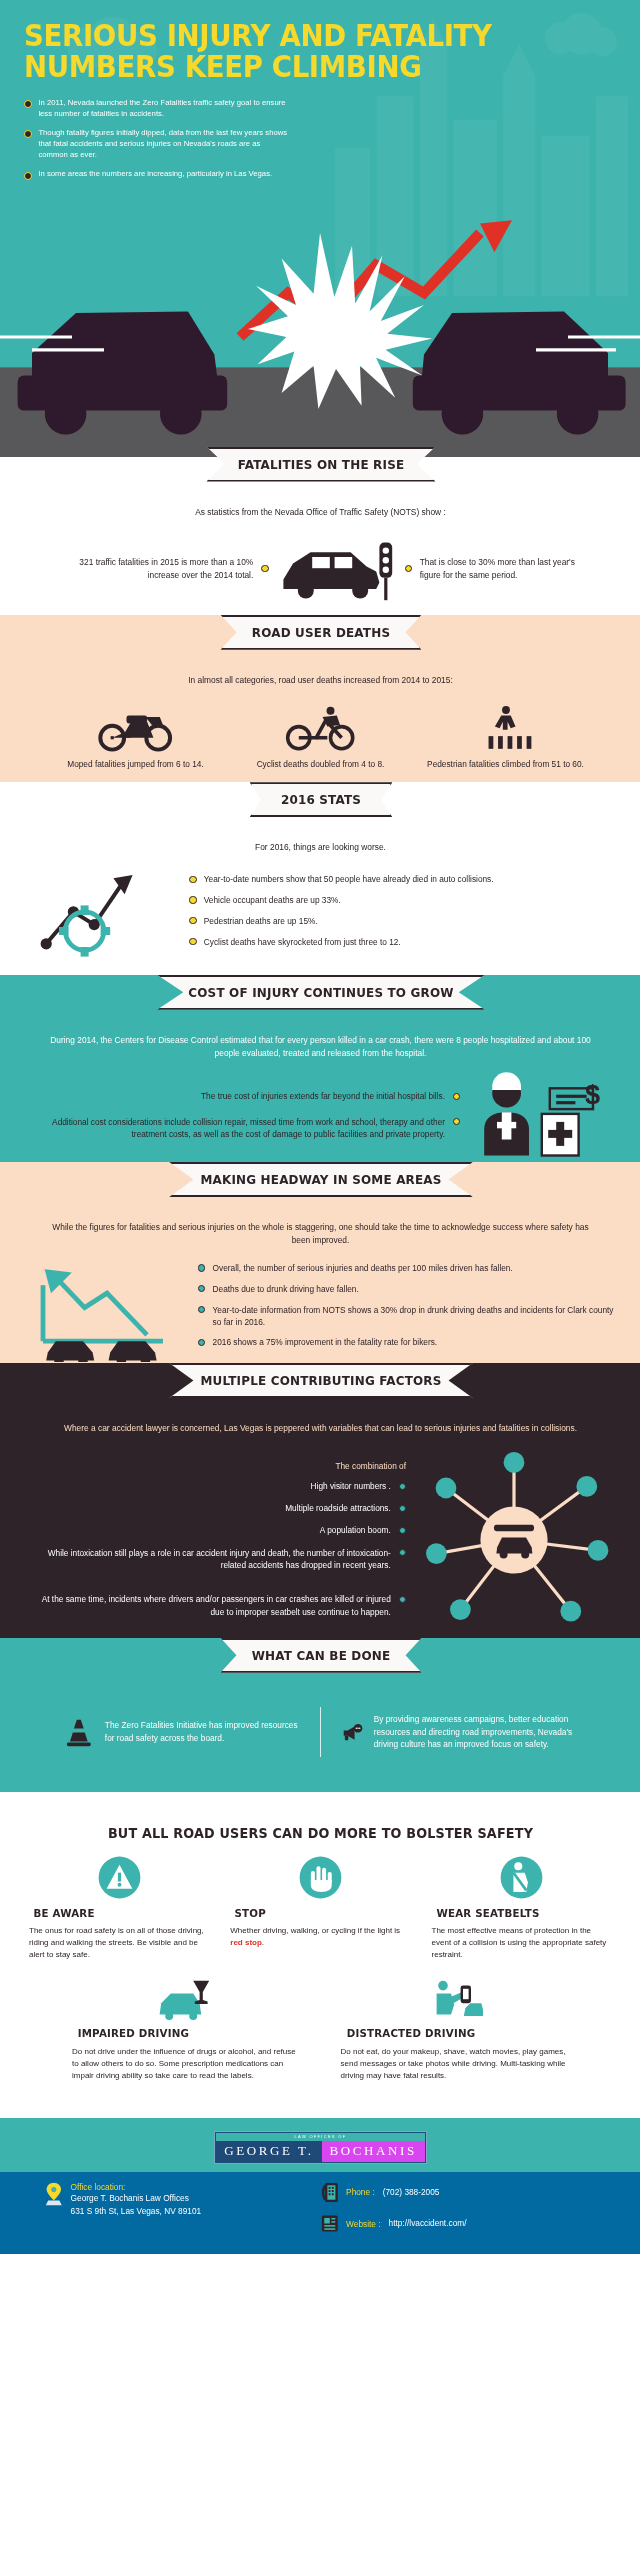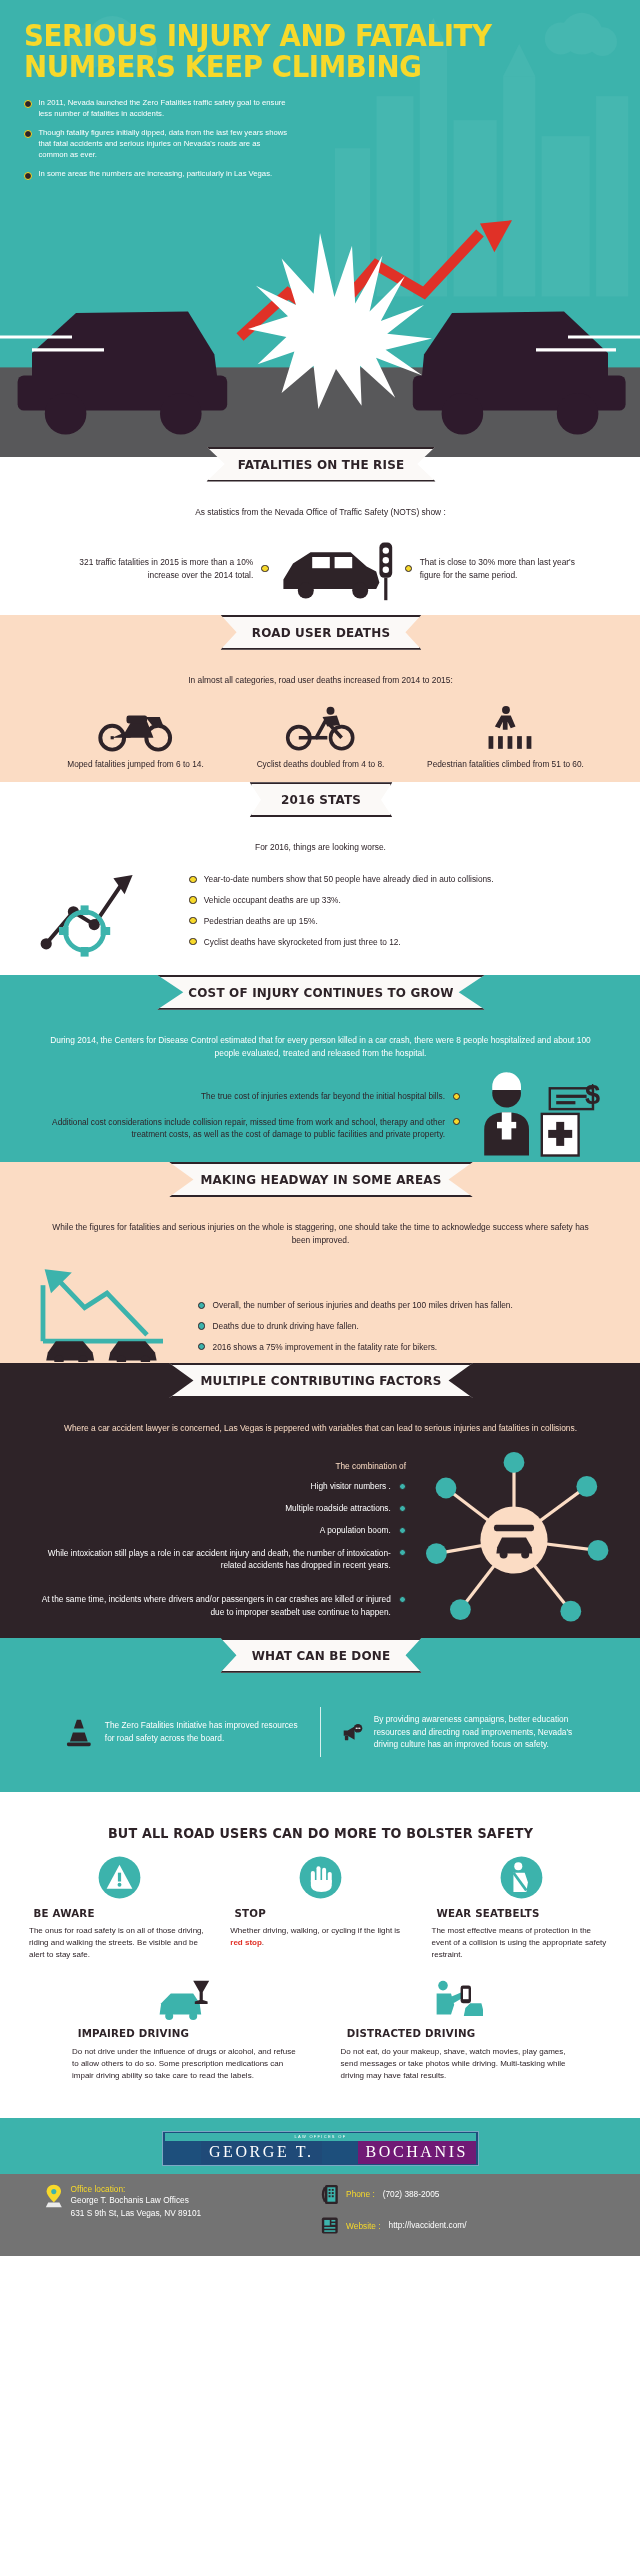--- a/index.html
+++ b/index.html
@@ -152,28 +152,27 @@
     padding: 1.6px;
     background:#1d4f7c;
   }
   .logo .lo-top {
     font-size: 4px; letter-spacing: 1.3px; color:#ffffff; text-align:center;
     background:#3cb3ac; padding:0.8px 0 1.6px;
   }
   .logo .lo-main { display:flex; }
   .logo .lo-a, .logo .lo-b {
     font-family:"Liberation Serif", serif;
-    font-size: 16px; letter-spacing: 2.6px; color:#ffffff;
+    font-size: 13px; letter-spacing: 2.6px; color:#ffffff;
     padding: 2.4px 8px;
-    margin-left: 36px;
   }
   .logo .lo-a { background:#1f4a78; }
-  .logo .lo-b { background:#701a75; }
-
-  .contact { background:#737373; display:flex; padding: 9.6px 45px 21px; }
+  .logo .lo-b { background:#d946ef; }
+
+  .contact { background:#0369a1; display:flex; padding: 9.6px 45px 21px; }
   .contact .col { flex:1; display:flex; gap:8px; align-items:flex-start; }
   .contact .lbl { color:#f7d92b; font-size:8.3px; }
   .contact .val { color:#ffffff; font-size:8.3px; line-height:1.55; }
   .contact .row2 { margin-top:11.2px; }
 
   .credit { background:#2e2328; text-align:center; padding: 16px 0 21px; }
   .credit div { color:#ffffff; font-size:8.4px; line-height: 1.9; }
 
   svg { display:block; }
 </style>
@@ -419,21 +418,21 @@
       </svg>
     </div>
   </section>
 
   <section class="sec sec-peach" style="padding-top:0; padding-bottom:17.6px;">
     <div class="banner" style="margin-top:-21px;">
       <div class="ribbon-notch">MAKING HEADWAY IN SOME AREAS</div>
     </div>
     <div class="lead" style="padding-left:24px; padding-right:24px;">While the figures for fatalities and serious injuries on the whole is staggering, one should take the time to acknowledge success where safety has been improved.</div>
 
-    <div style="display:flex; align-items:flex-end; gap:11.2px; padding: 3.2px 0 4.8px;">
+    <div style="display:flex; align-items:center; gap:11.2px; padding: 3.2px 0 4.8px;">
       <svg width="160" height="104" viewBox="0 0 200 130">
         <g fill="none" stroke="#3cb3ac" stroke-width="6">
           <polyline points="34,22 72,62 100,44 150,96"></polyline>
         </g>
         <polygon points="22,14 56,18 30,44" fill="#3cb3ac"></polygon>
         <g stroke="#3cb3ac" stroke-width="6" fill="none">
           <line x1="20" y1="104" x2="170" y2="104"></line>
           <line x1="20" y1="104" x2="20" y2="34"></line>
         </g>
         <g fill="#2e2328">
@@ -448,20 +447,24 @@
         </g>
       </svg>
       <ul class="bullets" style="flex:1;">
         <li>
             <span class="bt b-teal"></span>
             <span class="txt">Overall, the number of serious injuries and deaths per 100 miles driven has fallen.</span>
           </li>
         <li>
             <span class="bt b-teal"></span>
             <span class="txt">Deaths due to drunk driving have fallen.</span>
+          </li>
+        <li>
+            <span class="bt b-teal"></span>
+            <span class="txt">Year-to-date information from NOTS shows a 30% drop in drunk driving deaths and incidents for Clark county so far in 2016.</span>
           </li>
         <li>
             <span class="bt b-teal"></span>
             <span class="txt">2016 shows a 75% improvement in the fatality rate for bikers.</span>
           </li>
       </ul>
     </div>
   </section>
 
   <section class="sec sec-dark" style="padding-top:0; padding-bottom:22.4px;">

